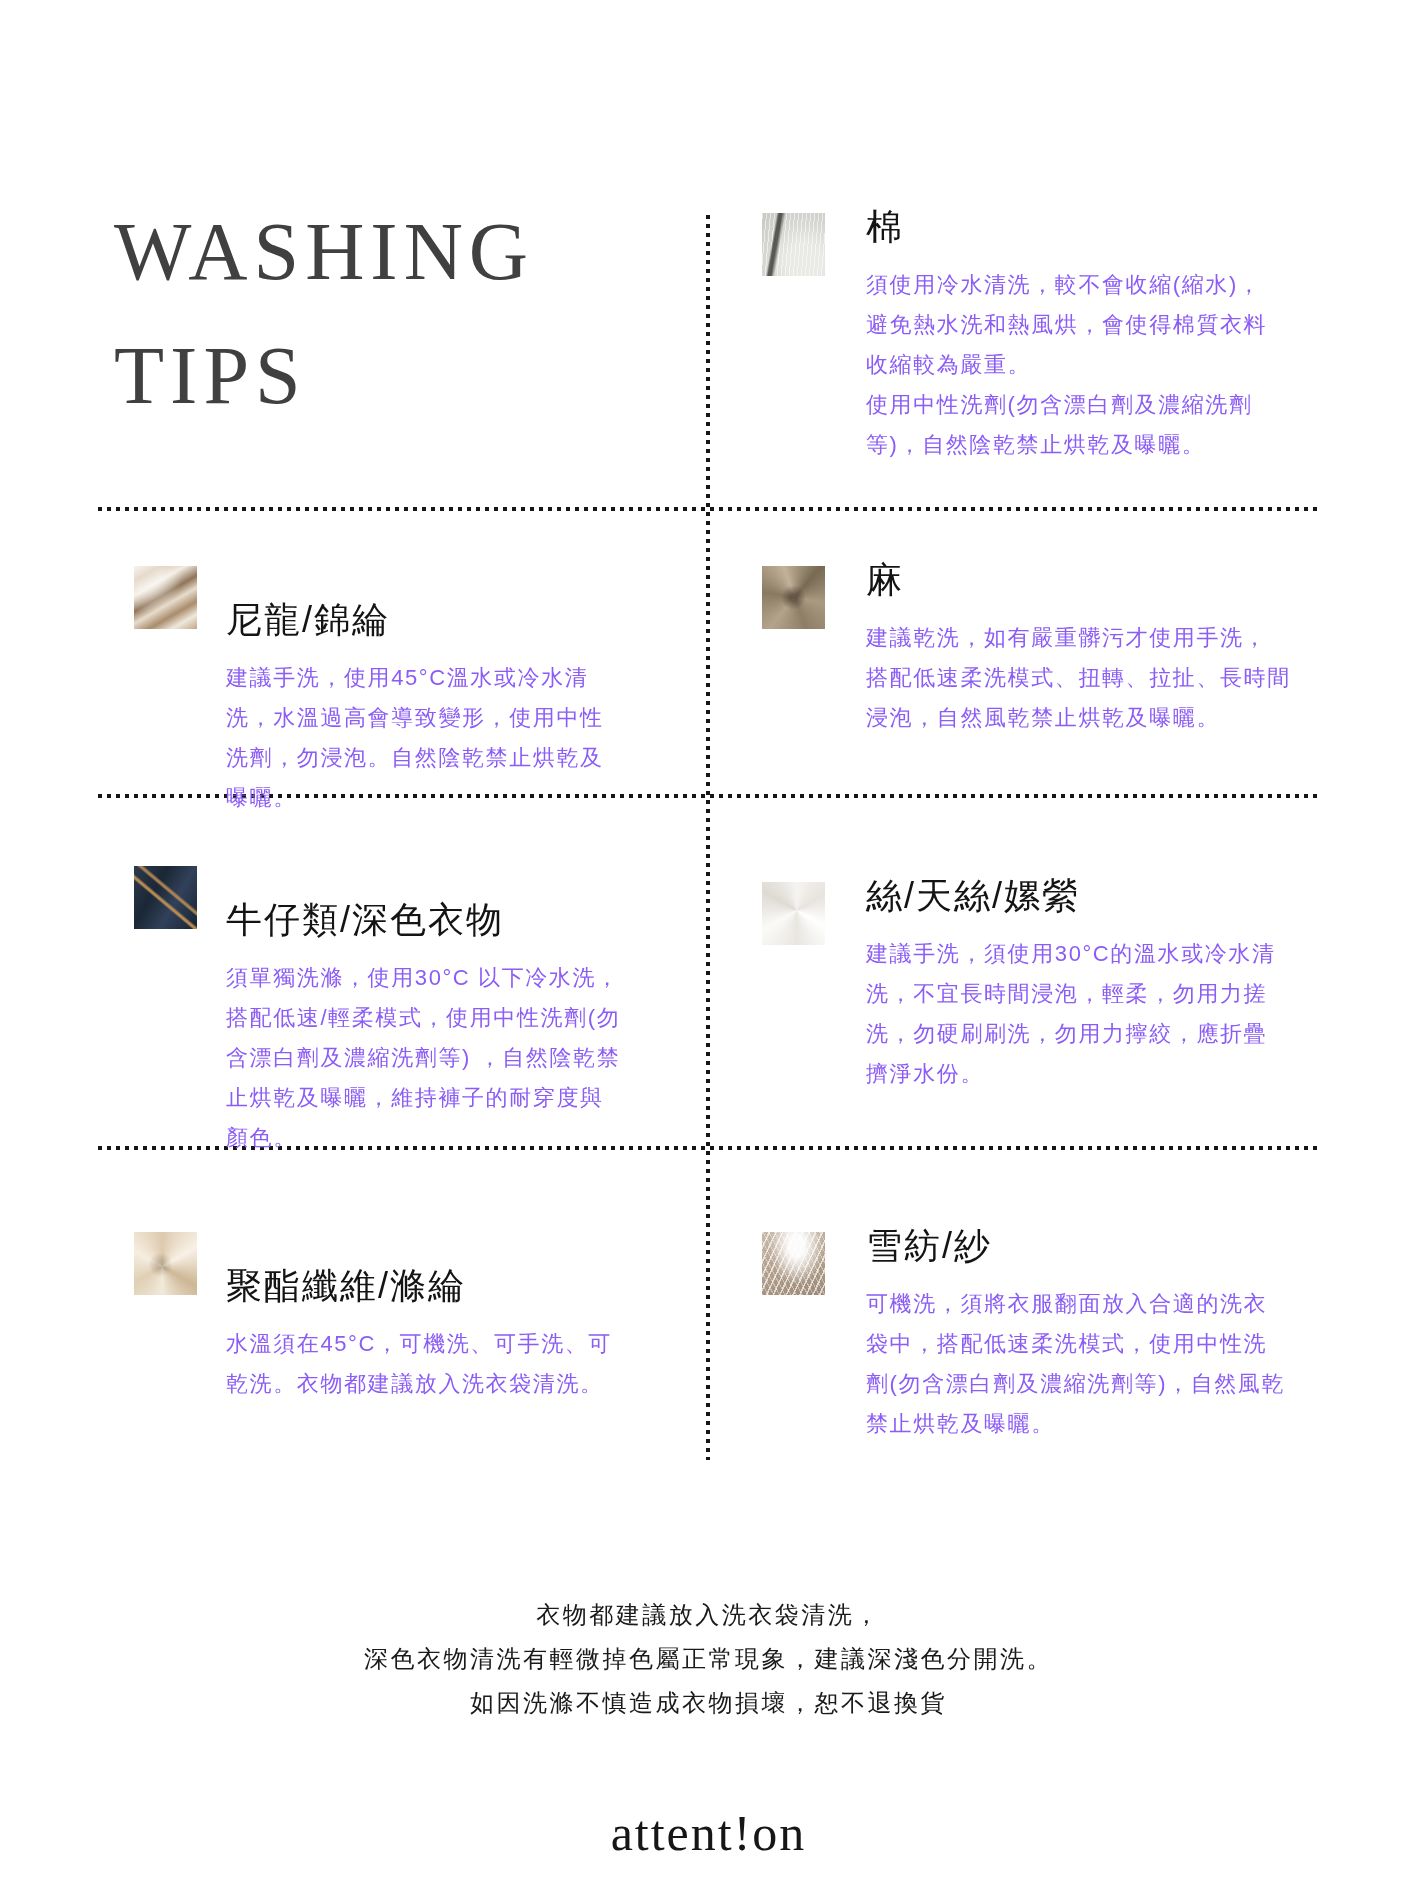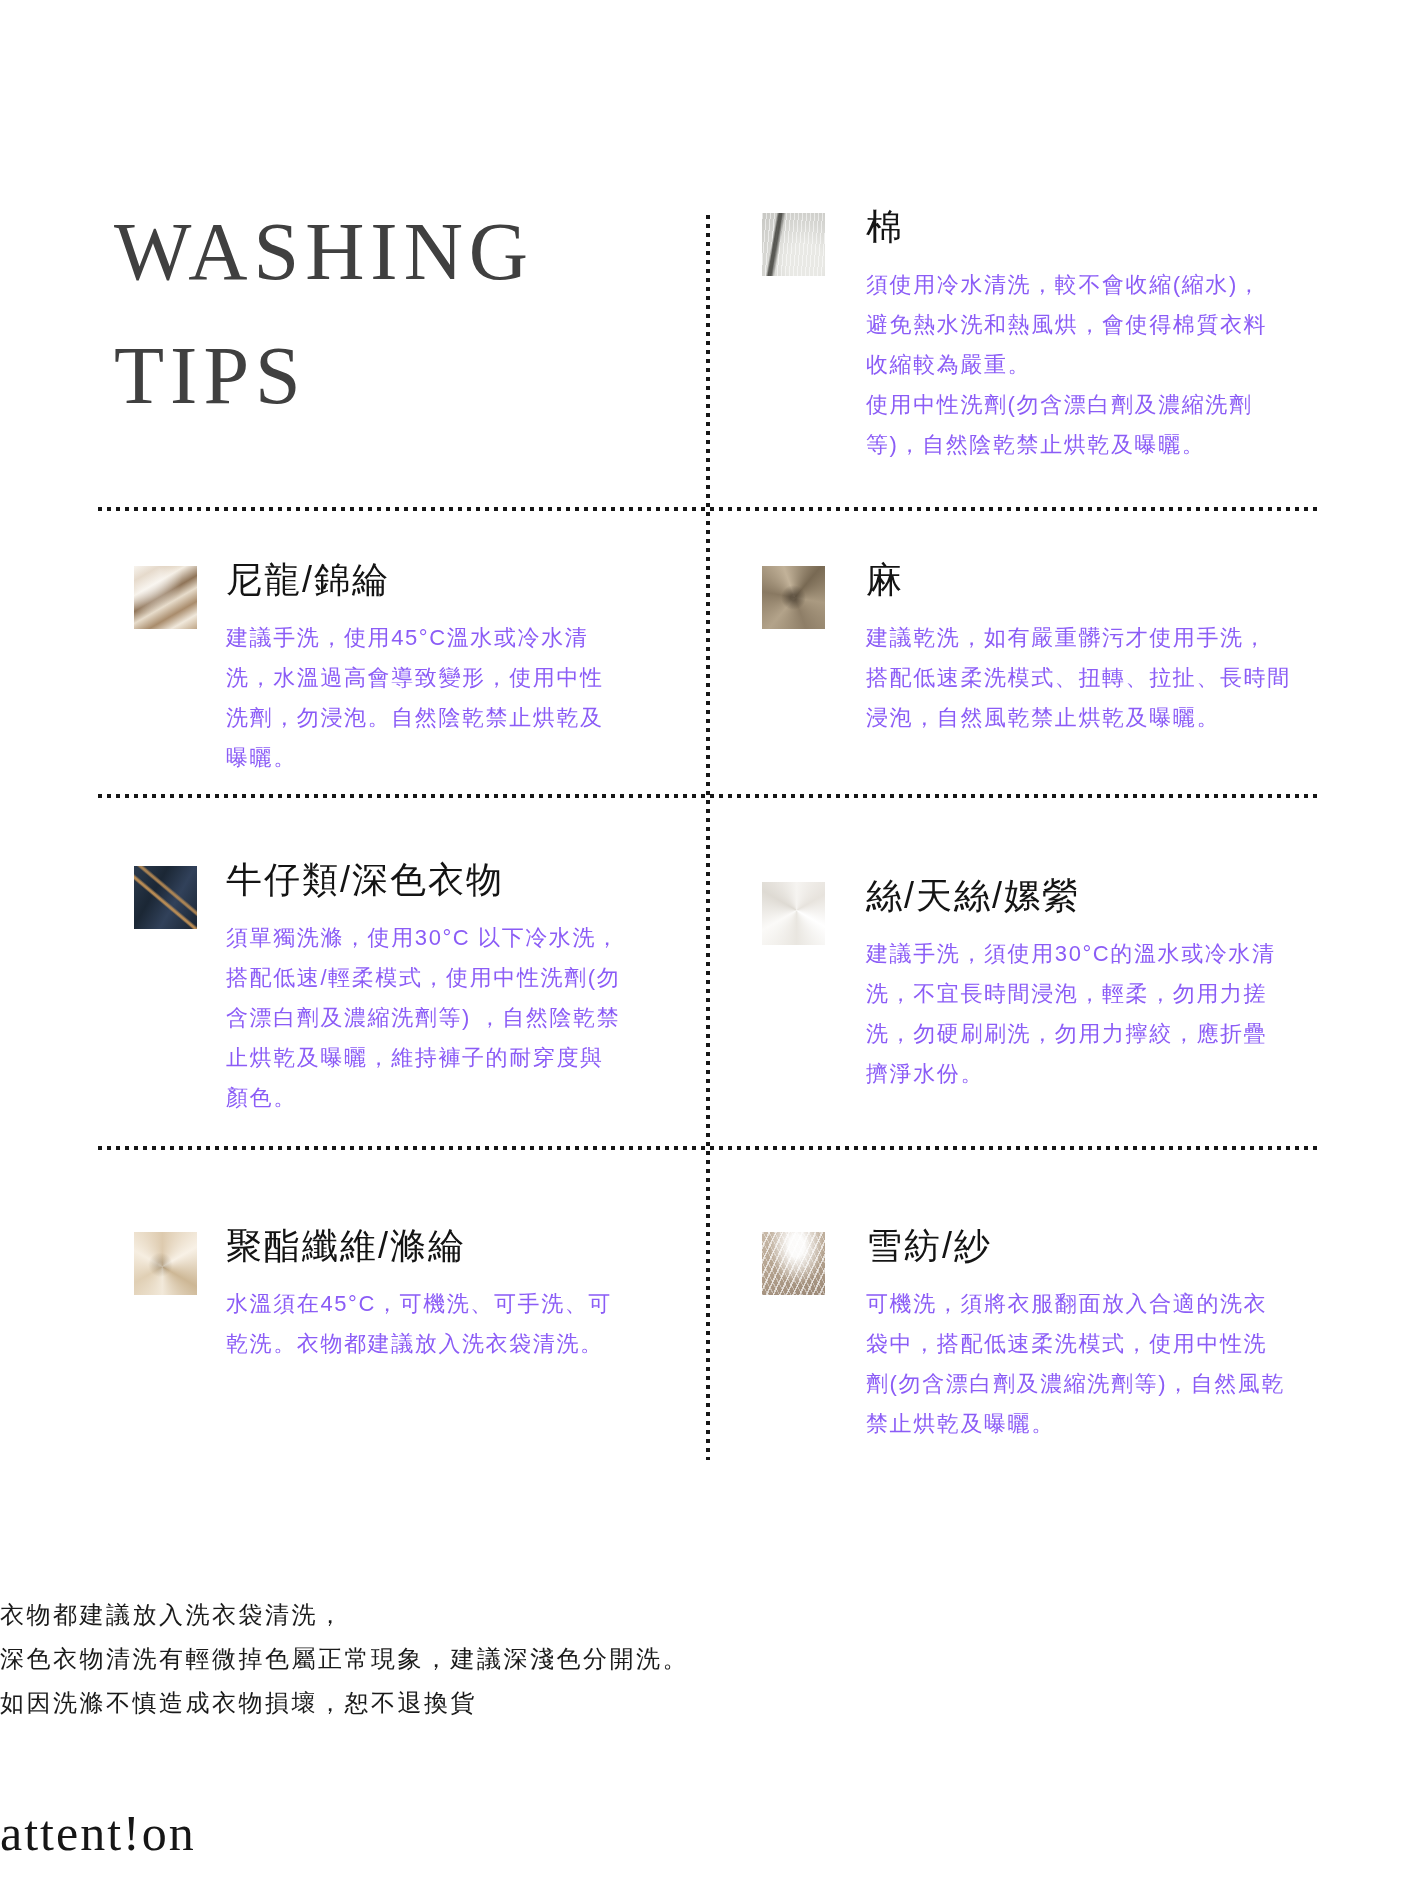--- a/index.html
+++ b/index.html
@@ -56,21 +56,21 @@
   .sec-polyester { left: 134px; top: 1222px; }
   .sec-chiffon   { left: 762px; top: 1222px; }
 
   .thumb {
     position: absolute;
     left: 0;
     top: 10px;
     width: 63px;
     height: 63px;
   }
-  .col-l .sec-content { margin-left: 92px; }
+  .col-l .sec-content { margin-left: 92px; margin-top: 40px; }
   .col-r .sec-content { margin-left: 104px; }
 
   .sec-title {
     font-size: 36px;
     line-height: 48px;
     letter-spacing: 2px;
     font-weight: 400;
     color: #141414;
     margin: 0 0 14px 0;
     white-space: nowrap;
@@ -122,34 +122,35 @@
       repeating-linear-gradient(62deg, rgba(255,255,255,.4) 0 1px, rgba(255,255,255,0) 1px 5px),
       linear-gradient(165deg, #c8b9a8 0%, #b2a08c 55%, #9b8876 100%);
   }
 
   
   .notes {
     position: absolute;
     top: 1593px;
     left: 0;
     width: 100%;
+    text-align: center;
   }
   .notes .line {
     font-size: 24px;
     line-height: 44px;
     letter-spacing: 2.5px;
     color: #1a1a1a;
     white-space: nowrap;
   }
   .logo {
     position: absolute;
     top: 1804px;
     left: 0;
     width: 100%;
-    text-align: left;
+    text-align: center;
     font-family: "Liberation Serif", serif;
     font-size: 50px;
     letter-spacing: 2px;
     color: #161616;
   }
 </style>
 </head>
 <body>
 
 <div class="page">

